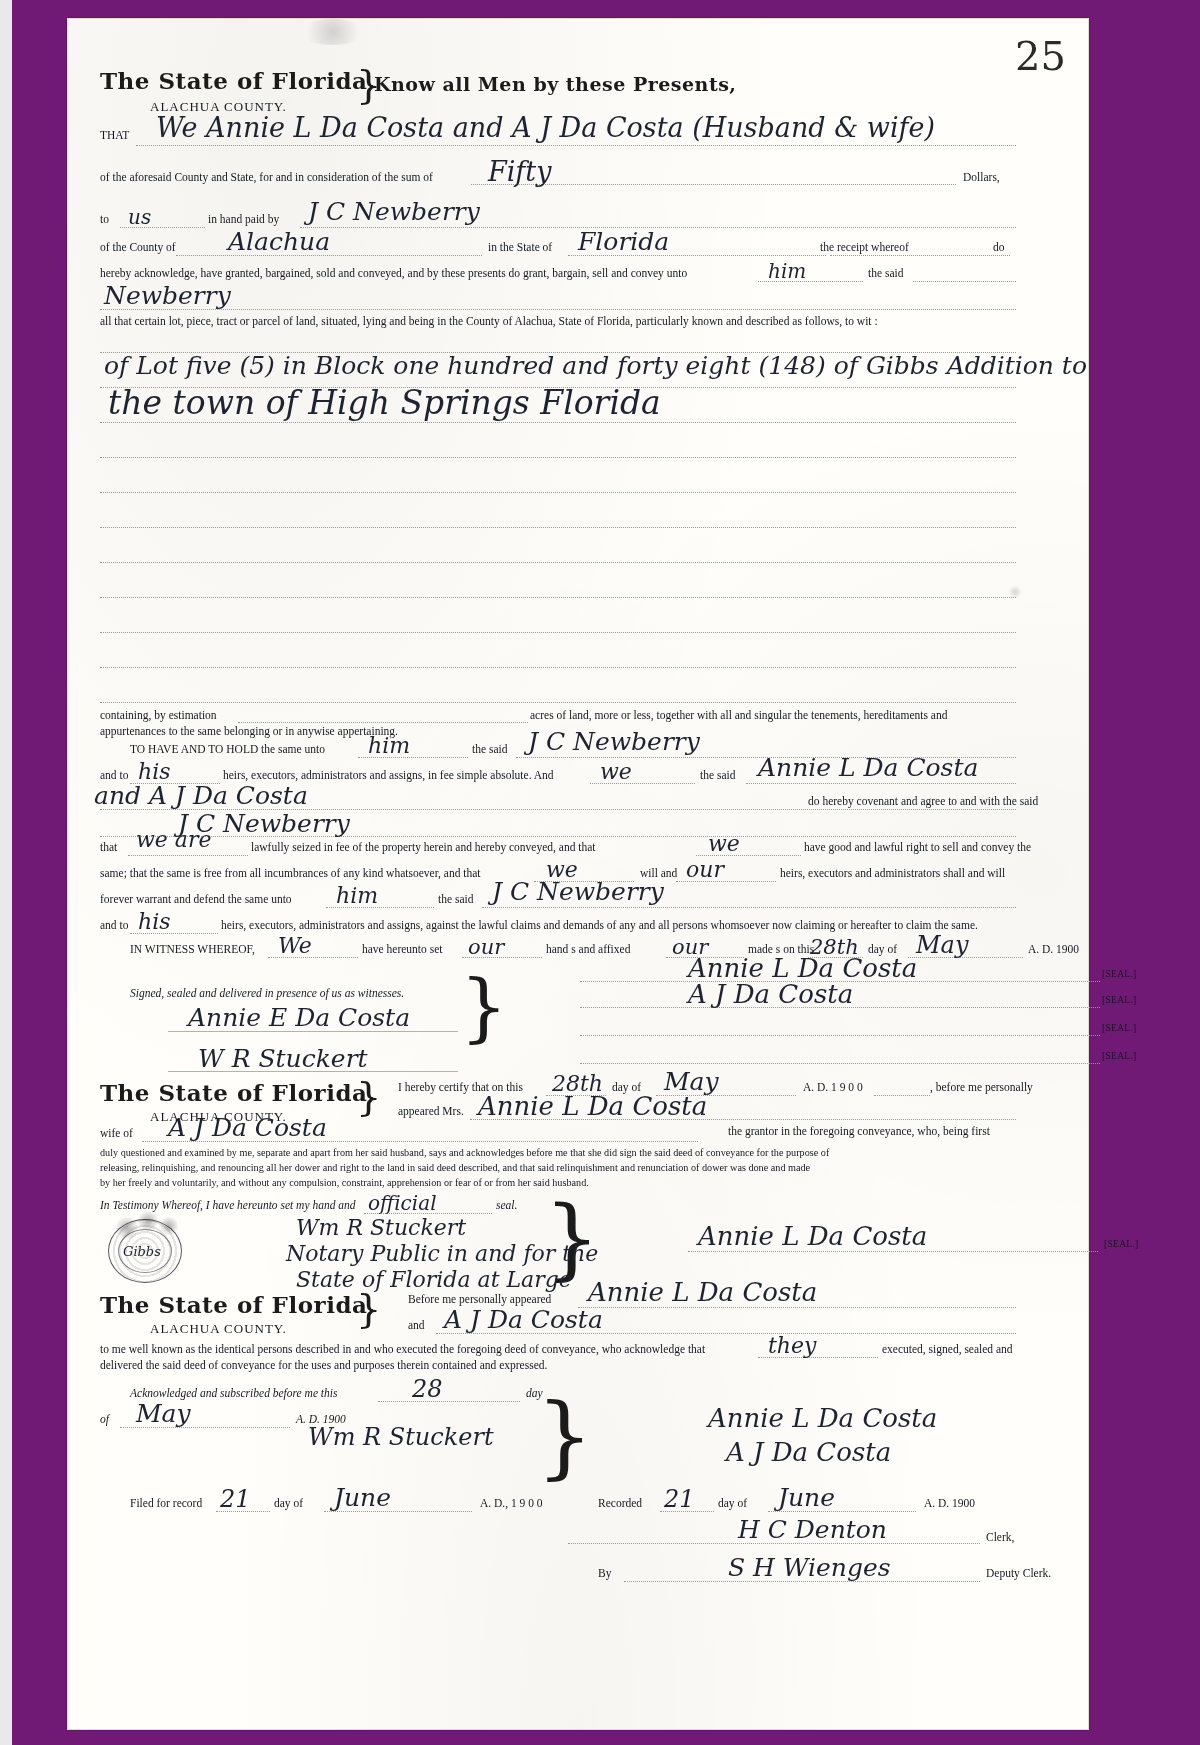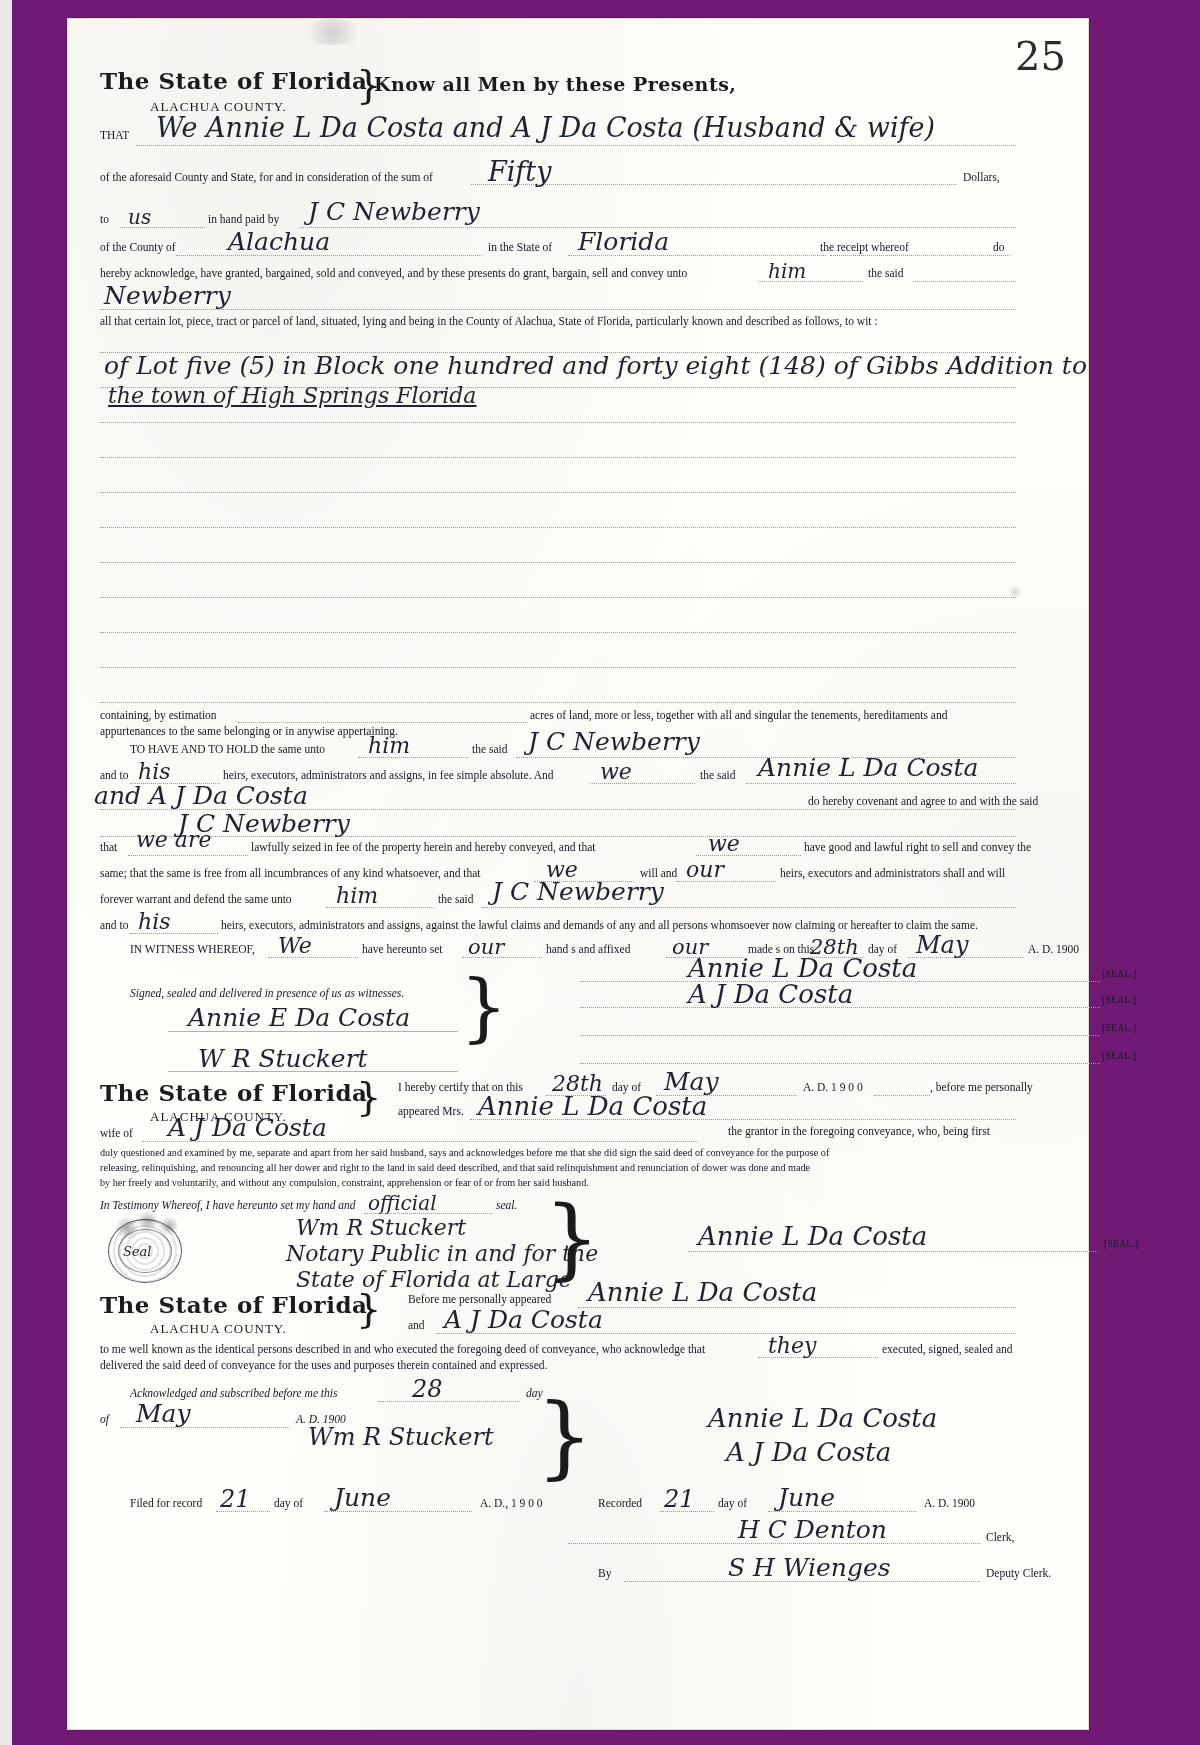--- a/index.html
+++ b/index.html
@@ -126,21 +126,21 @@
     <div class="rule" style="left:32px;top:438px;width:916px;"></div>
     <div class="rule" style="left:32px;top:473px;width:916px;"></div>
     <div class="rule" style="left:32px;top:508px;width:916px;"></div>
     <div class="rule" style="left:32px;top:543px;width:916px;"></div>
     <div class="rule" style="left:32px;top:578px;width:916px;"></div>
     <div class="rule" style="left:32px;top:613px;width:916px;"></div>
     <div class="rule" style="left:32px;top:648px;width:916px;"></div>
     <div class="rule" style="left:32px;top:683px;width:916px;"></div>
 
     <div class="abs hand" style="left:36px;top:332px;font-size:25px;">of Lot five (5) in Block one hundred and forty eight (148) of Gibbs Addition to</div>
-    <div class="abs hand" style="left:40px;top:364px;font-size:22px;text-decoration:underline;">the town of High Springs Florida</div>
+    <div class="abs hand" style="left:40px;top:364px;font-size:33px;">the town of High Springs Florida</div>
 
     <div class="abs prt" style="left:32px;top:690px;">containing, by estimation</div>
     <div class="rule" style="left:170px;top:703px;width:290px;"></div>
     <div class="abs prt" style="left:462px;top:690px;">acres of land, more or less, together with all and singular the tenements, hereditaments and</div>
     <div class="abs prt" style="left:32px;top:706px;">appurtenances to the same belonging or in anywise appertaining.</div>
 
     <div class="abs prt" style="left:62px;top:724px;">TO HAVE AND TO HOLD the same unto</div>
     <div class="rule" style="left:290px;top:738px;width:110px;"></div>
     <div class="abs hand" style="left:300px;top:714px;font-size:22px;">him</div>
     <div class="abs prt" style="left:404px;top:724px;">the said</div>
@@ -262,21 +262,21 @@
     <div class="rule" style="left:296px;top:1194px;width:128px;"></div>
     <div class="abs hand" style="left:300px;top:1172px;font-size:20px;">official</div>
     <div class="abs prt-i" style="left:428px;top:1180px;">seal.</div>
 
     <div class="brace" style="left:476px;top:1186px;font-size:88px;line-height:.78;">}</div>
 
     <div class="notary-seal" style="left:40px;top:1200px;"></div>
     <div class="blot" style="left:48px;top:1196px;width:22px;height:26px;"></div>
     <div class="blot" style="left:70px;top:1190px;width:20px;height:24px;"></div>
     <div class="blot" style="left:92px;top:1196px;width:18px;height:22px;"></div>
-    <div class="abs hand" style="left:55px;top:1225px;font-size:13px;">Seal</div>
+    <div class="abs hand" style="left:55px;top:1225px;font-size:13px;">Gibbs</div>
 
     <div class="abs hand" style="left:228px;top:1196px;font-size:22px;">Wm R Stuckert</div>
     <div class="abs hand" style="left:218px;top:1222px;font-size:22px;">Notary Public in and for the</div>
     <div class="abs hand" style="left:228px;top:1248px;font-size:22px;">State of Florida at Large</div>
 
     <div class="rule" style="left:620px;top:1232px;width:410px;"></div>
     <div class="abs hand" style="left:630px;top:1202px;font-size:26px;">Annie L Da Costa</div>
     <div class="abs seal-tag" style="left:1036px;top:1220px;">[SEAL.]</div>
 
     <div class="abs blackletter" style="left:32px;top:1272px;">The State of Florida,</div>

